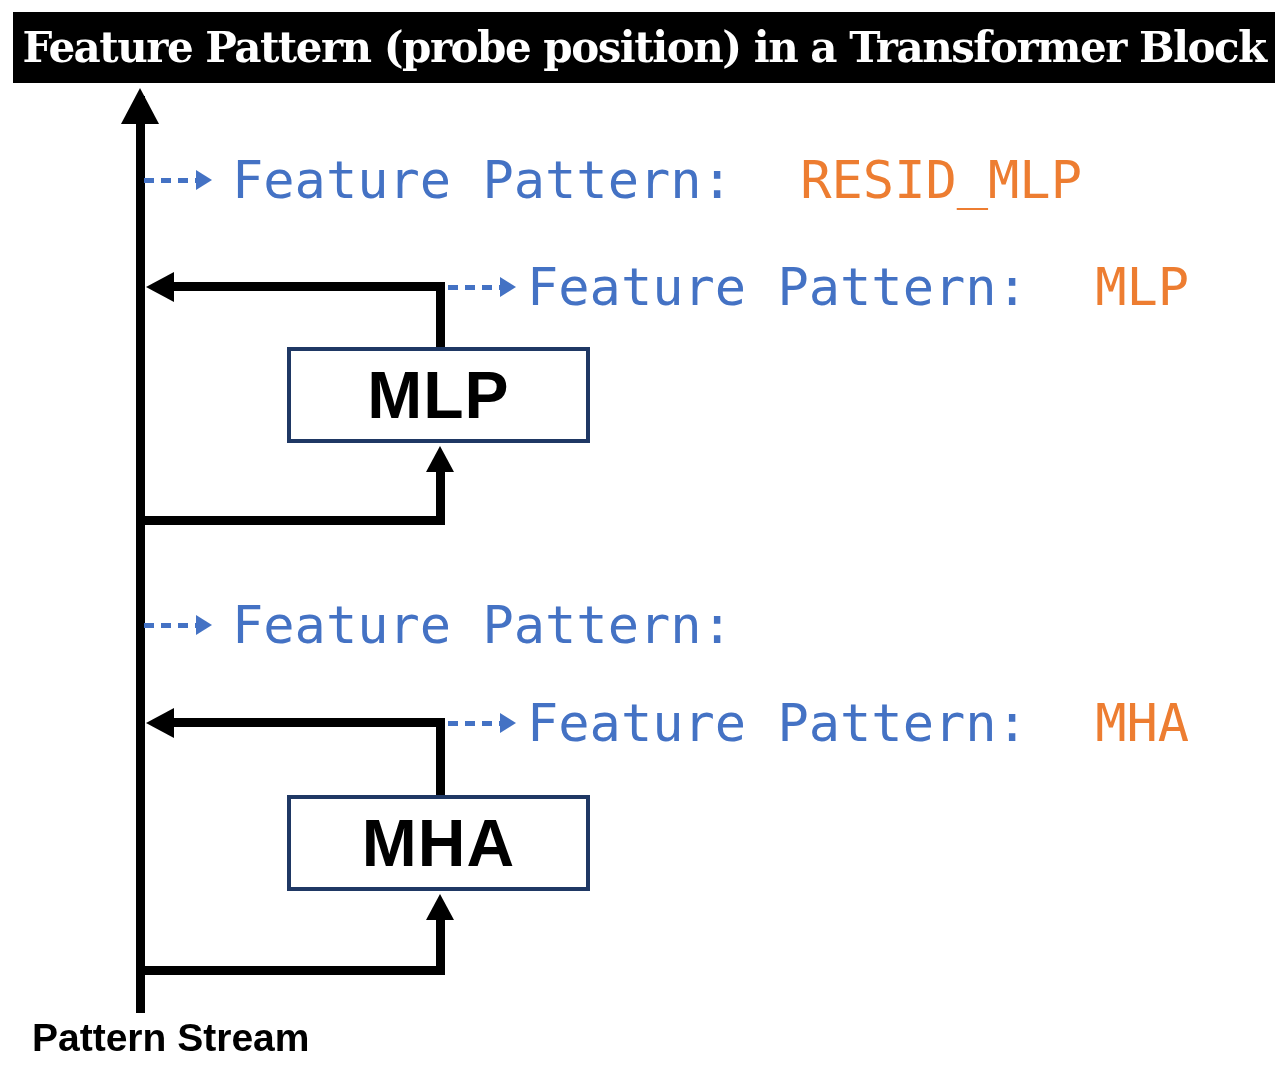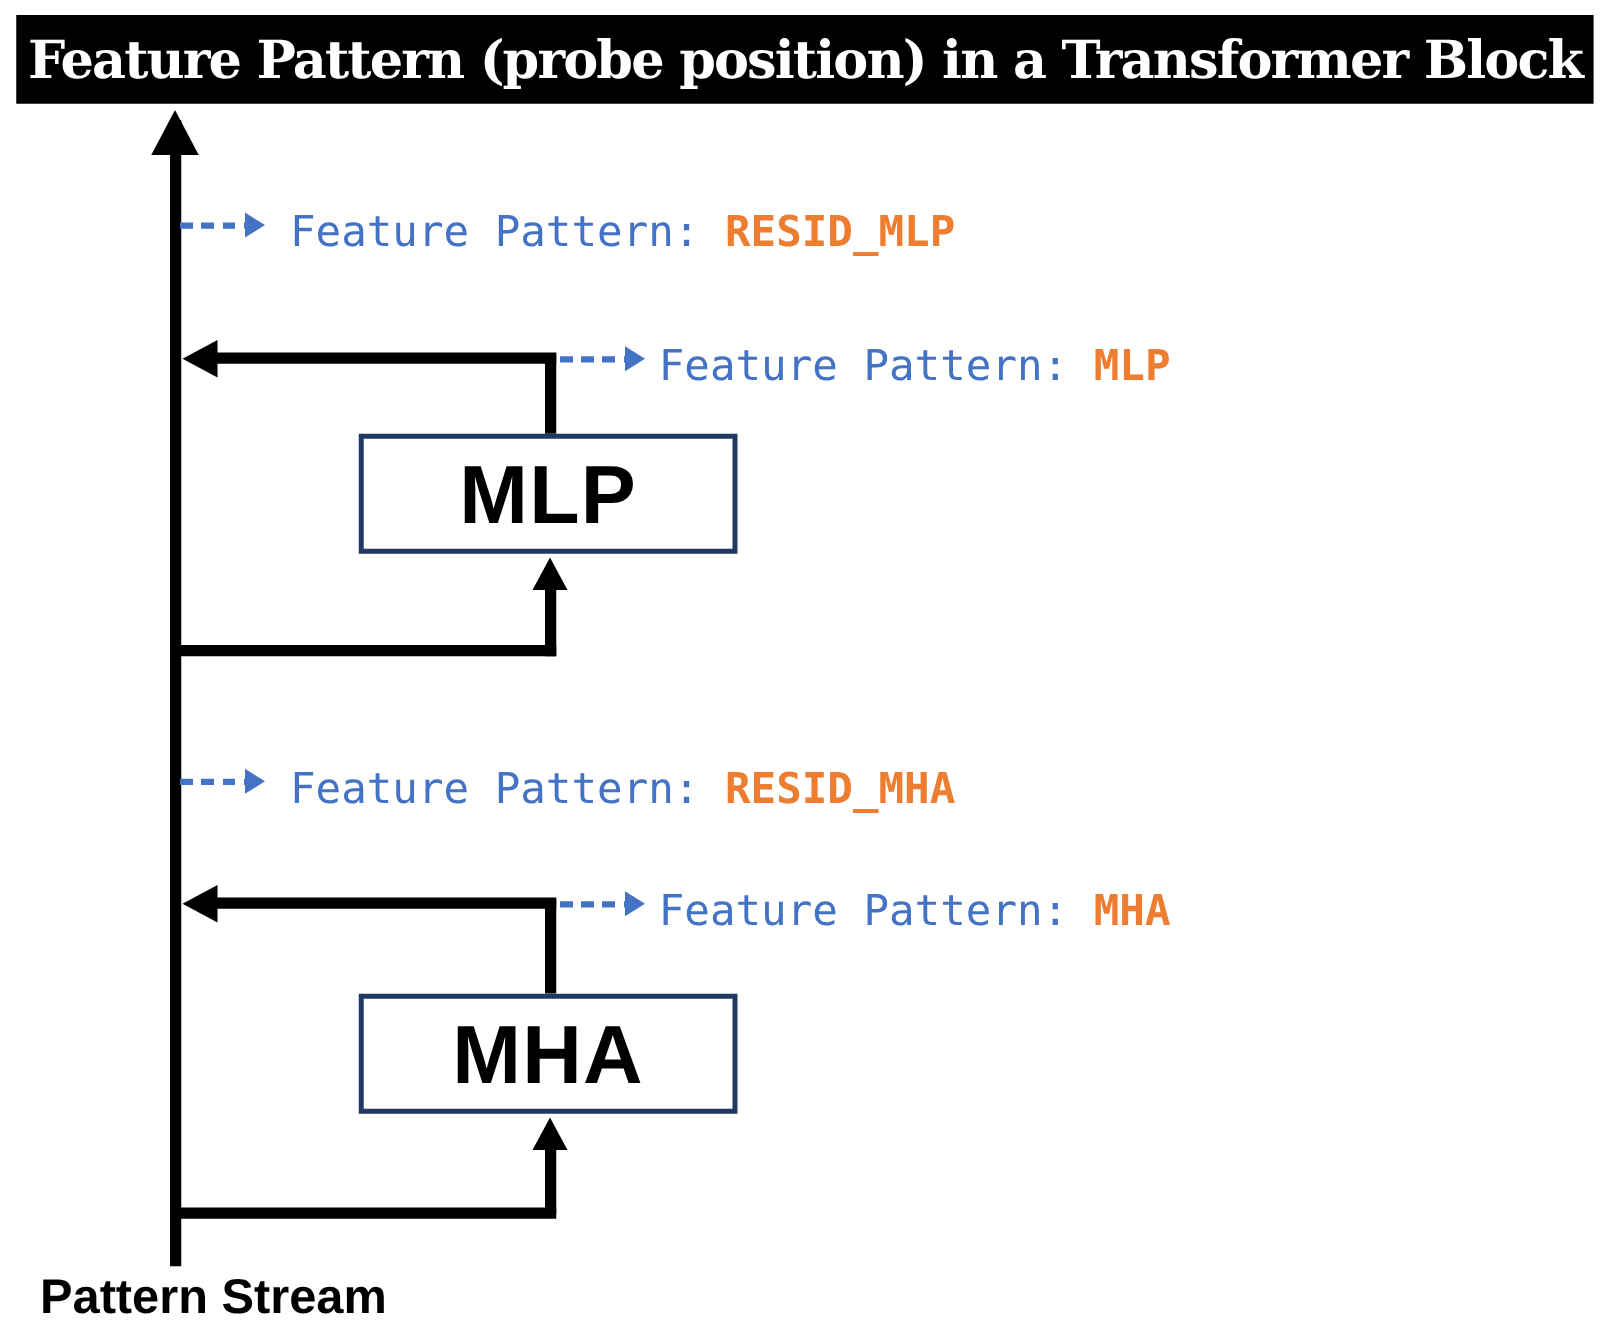--- a/index.html
+++ b/index.html
@@ -52,26 +52,26 @@
     position:absolute;left:0;top:8px;width:52px;height:5px;
     background:repeating-linear-gradient(90deg,var(--blue) 0 10px,transparent 10px 17px);
   }
   .dasharrow .tip{
     position:absolute;left:52px;top:0;width:0;height:0;
     border-top:10px solid transparent;border-bottom:10px solid transparent;
     border-left:16px solid var(--blue);
   }
   
   .fp-label{
-    position:absolute;height:52px;display:flex;align-items:flex-end;
+    position:absolute;height:52px;display:flex;align-items:center;
     font-family:"DejaVu Sans Mono","Liberation Mono",monospace;
-    font-size:34px;white-space:pre;
+    font-size:52px;white-space:pre;gap:36px;
   }
   .fp-label .prefix{color:var(--blue);}
-  .fp-label .value{color:var(--orange);font-weight:bold;}
+  .fp-label .value{color:var(--orange);font-weight:normal;}
   
   .block-box{
     position:absolute;left:287px;width:303px;height:96px;
     box-sizing:border-box;border:4px solid var(--navy);background:#fff;
     display:flex;align-items:center;justify-content:center;
   }
   .block-box span{
     font-weight:bold;font-size:66px;color:var(--ink);
     font-family:"Liberation Sans",sans-serif;letter-spacing:1px;
   }
@@ -135,21 +135,21 @@
     <div class="tip"></div>
   </div>
 
   <div class="fp-label" style="left:232px;top:154px;">
     <span class="prefix">Feature Pattern: </span><span class="value">RESID_MLP</span>
   </div>
   <div class="fp-label" style="left:527px;top:261px;">
     <span class="prefix">Feature Pattern: </span><span class="value">MLP</span>
   </div>
   <div class="fp-label" style="left:232px;top:599px;">
-    <span class="prefix">Feature Pattern: </span><span class="value">RESID_MHA</span>
+    <span class="prefix">Feature Pattern: </span>
   </div>
   <div class="fp-label" style="left:527px;top:697px;">
     <span class="prefix">Feature Pattern: </span><span class="value">MHA</span>
   </div>
 
   <div class="resid-label">Pattern Stream</div>
 
 </div>
 
 </body></html>

